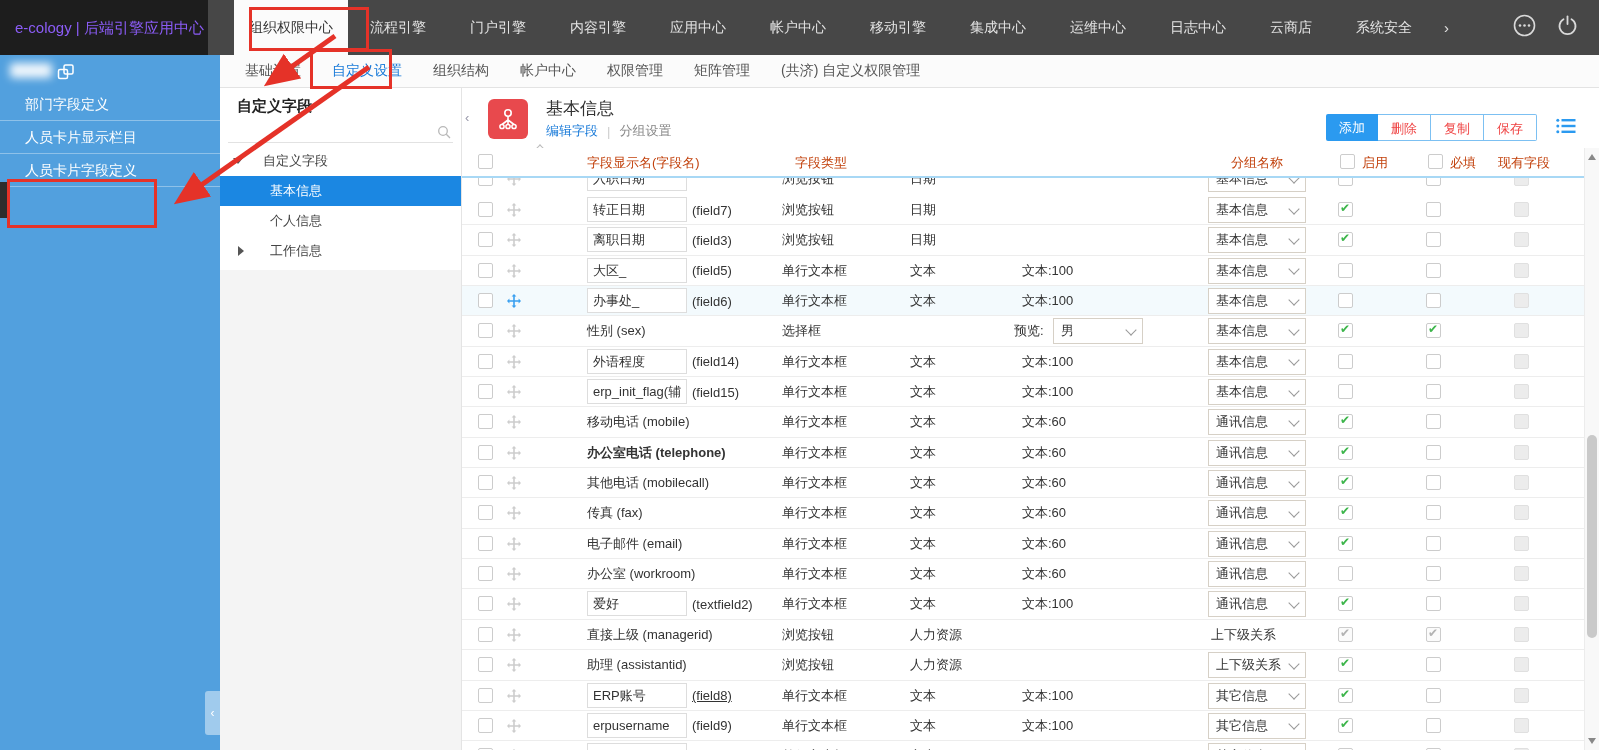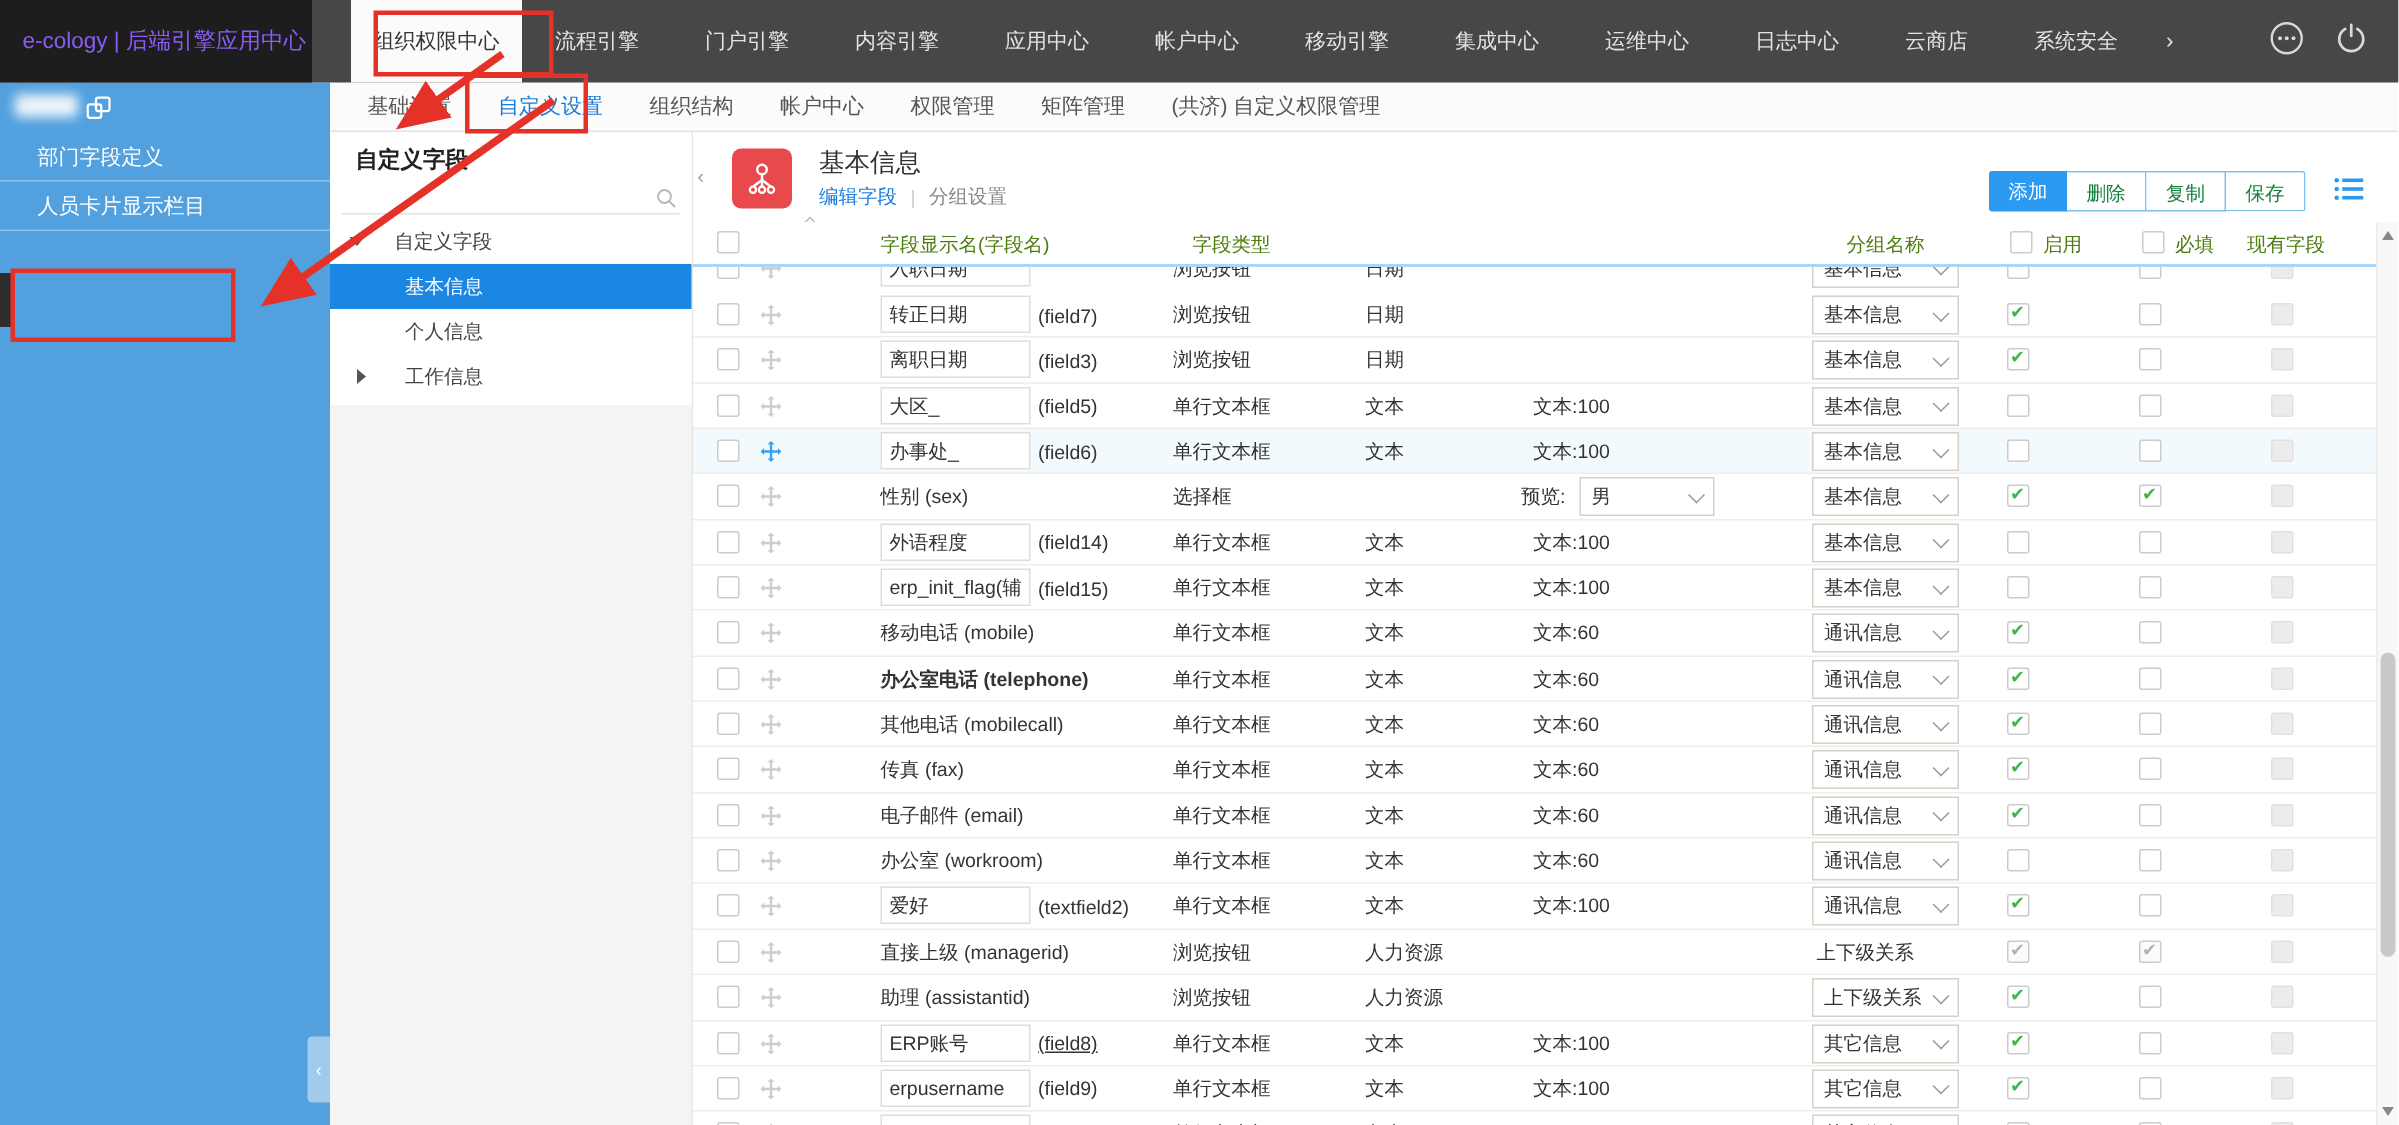--- a/index.html
+++ b/index.html
@@ -48,30 +48,30 @@
   .main{position:absolute;top:88px;left:461px;right:0;bottom:0;background:#fff;border-left:1px solid #e4e4e4;z-index:1;}
   .main-collapse{position:absolute;left:3px;top:22px;color:#99a;font-size:13px;}
   .hdr-icon{position:absolute;left:26px;top:11px;width:40px;height:40px;background:#e8494d;border-radius:6px;
             display:flex;align-items:center;justify-content:center;}
   .hdr-title{position:absolute;left:84px;top:9px;font-size:17px;color:#333;}
   .hdr-links{position:absolute;left:84px;top:34px;font-size:13px;display:flex;align-items:center;}
   .hdr-link{color:#888;cursor:pointer;}
   .hdr-link.active{color:#1a7bd9;}
   .hdr-sep{color:#ccc;margin:0 9px;}
   .btn-group{position:absolute;right:62px;top:26px;display:flex;height:27px;font-size:13px;}
-  .btn{border:1px solid #7cc0f2;border-left:none;padding:0 13px;line-height:27px;color:#15803d;background:#fff;
+  .btn{border:1px solid #7cc0f2;border-left:none;padding:0 13px;line-height:27px;color:#ef4444;background:#fff;
        box-sizing:border-box;cursor:pointer;white-space:nowrap;}
   .btn.primary{background:#2b9af0;color:#fff;border:none;border-radius:2px 0 0 2px;line-height:27px;}
   .btn:last-child{border-radius:0 2px 2px 0;}
   .list-icon{position:absolute;right:23px;top:30px;cursor:pointer;}
   .hdr-chevron{position:absolute;left:74px;top:58px;width:7px;height:7px;border-left:1px solid #bbb;
                border-top:1px solid #bbb;transform:rotate(45deg);}
   
   .thead{position:absolute;top:60px;left:0;right:15px;height:28px;background:#fff;border-bottom:1px solid #dcdcdc;
-         font-size:13px;color:#4d7c0f;}
+         font-size:13px;color:#c2410c;}
   .thead .hlbl{position:absolute;top:6px;white-space:nowrap;}
   .tbody{position:absolute;top:88px;left:0;right:15px;bottom:0;overflow:hidden;font-size:13px;color:#333;}
   .trow{position:relative;height:30.35px;border-bottom:1px solid #ededed;box-sizing:border-box;}
   .trow.hl{background:#f3fafd;}
   .clip-top{height:17px;overflow:hidden;border-top:2px solid #a8d8f5;box-sizing:content-box;}
   .clip-top .trow{margin-top:-14px;border-bottom:none;}
   .cell{position:absolute;top:0;height:30px;display:flex;align-items:center;white-space:nowrap;}
   .cb{position:absolute;top:7px;width:15px;height:15px;border:1px solid #ccc;border-radius:2px;background:#fff;box-sizing:border-box;}
   .cb.checked::after{content:"\2714";position:absolute;left:1px;top:-2px;font-size:12px;color:#3cb54a;}
   .cb.gray::after{content:"\2714";position:absolute;left:1px;top:-2px;font-size:12px;color:#b3b3b3;}
@@ -149,20 +149,21 @@
     <span class="side-top-icon">
       <svg width="18" height="18" viewBox="0 0 18 18">
           <rect x="1.5" y="6.5" width="9" height="9" rx="1.5" fill="none" stroke="#fff" stroke-width="1.5"></rect>
           <rect x="7" y="2" width="9" height="9" rx="1.5" fill="none" stroke="#fff" stroke-width="1.5"></rect>
         </svg>
     </span>
   </div>
   <div id="sideItems">
       <div class="side-item">部门字段定义</div>
       <div class="side-item">人员卡片显示栏目</div>
+      <div class="side-item">人员卡片字段定义</div>
     </div>
   <div class="side-indicator"></div>
   <div class="side-collapse">‹</div>
 </div>
 
 <div class="midpanel">
   <div class="mid-card">
     <div class="mid-title">自定义字段</div>
     <div class="mid-search">
       <svg width="14" height="14" viewBox="0 0 14 14">

